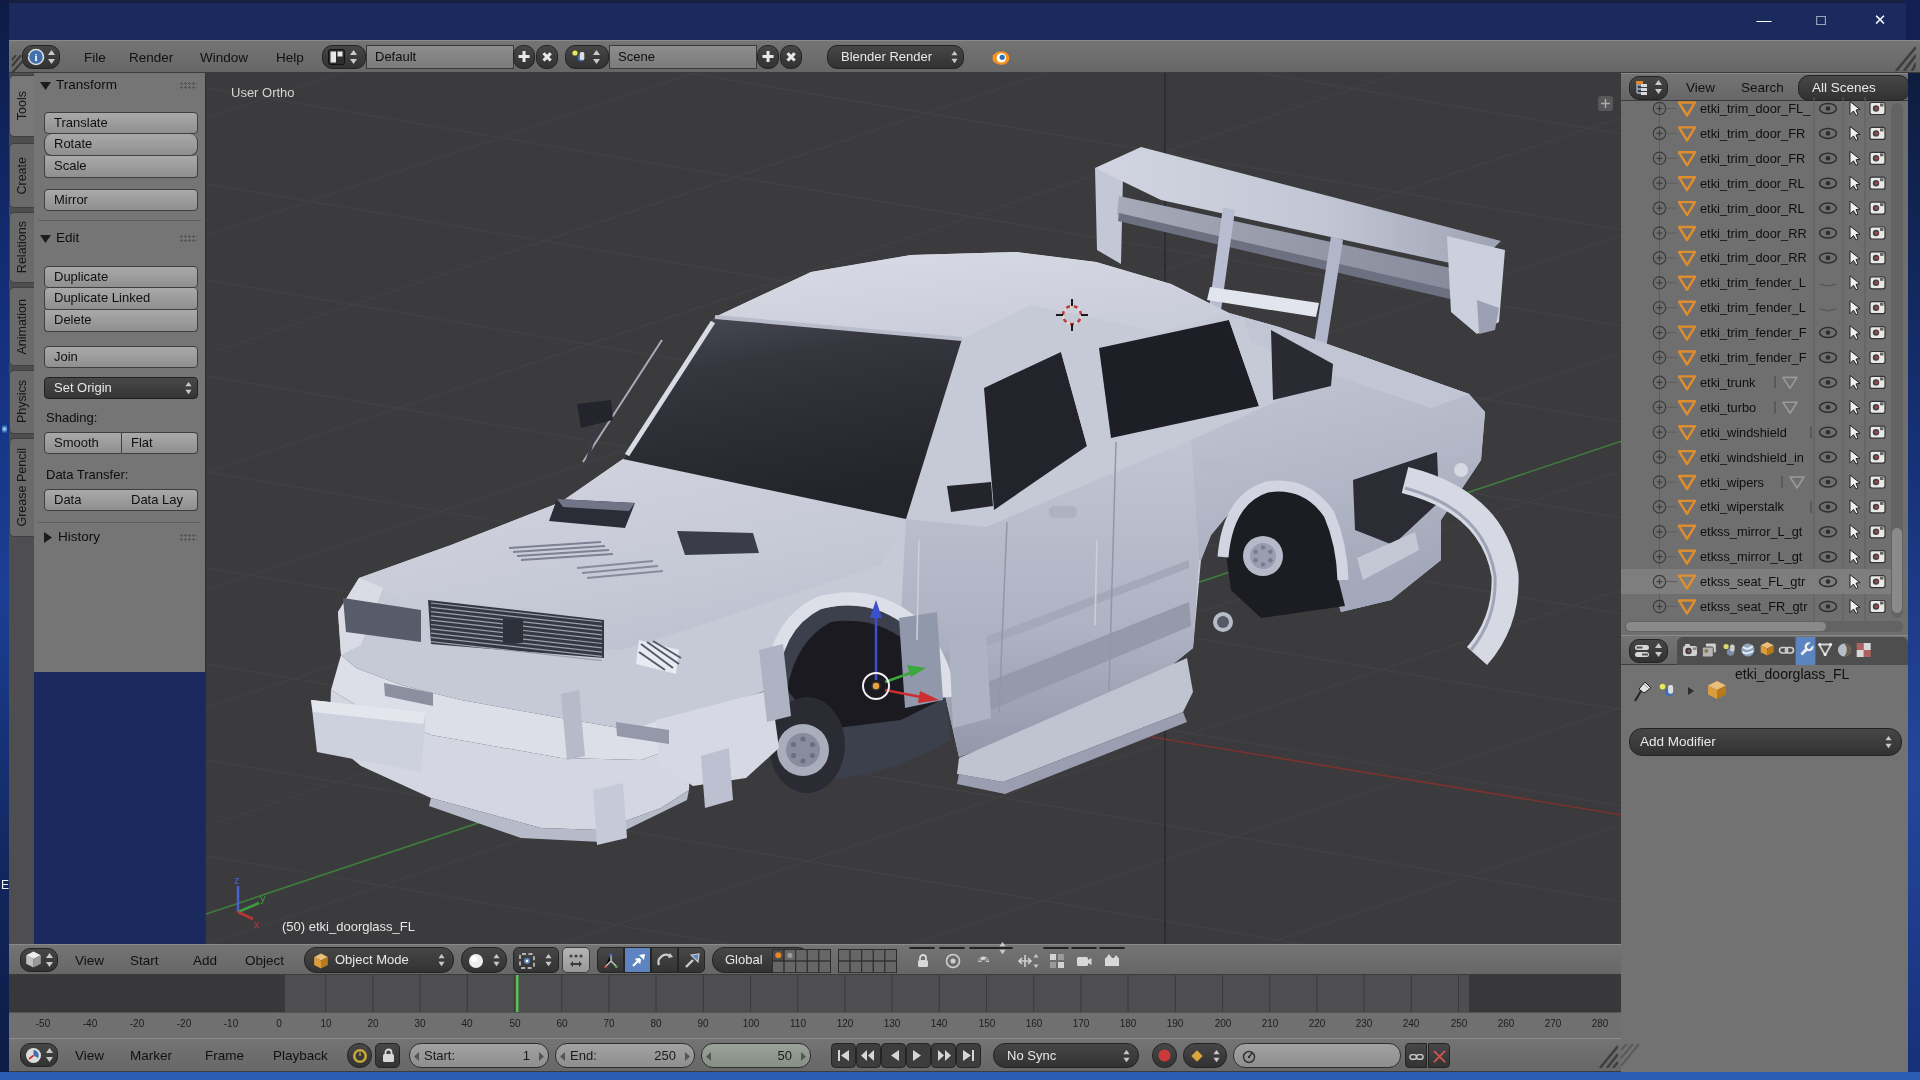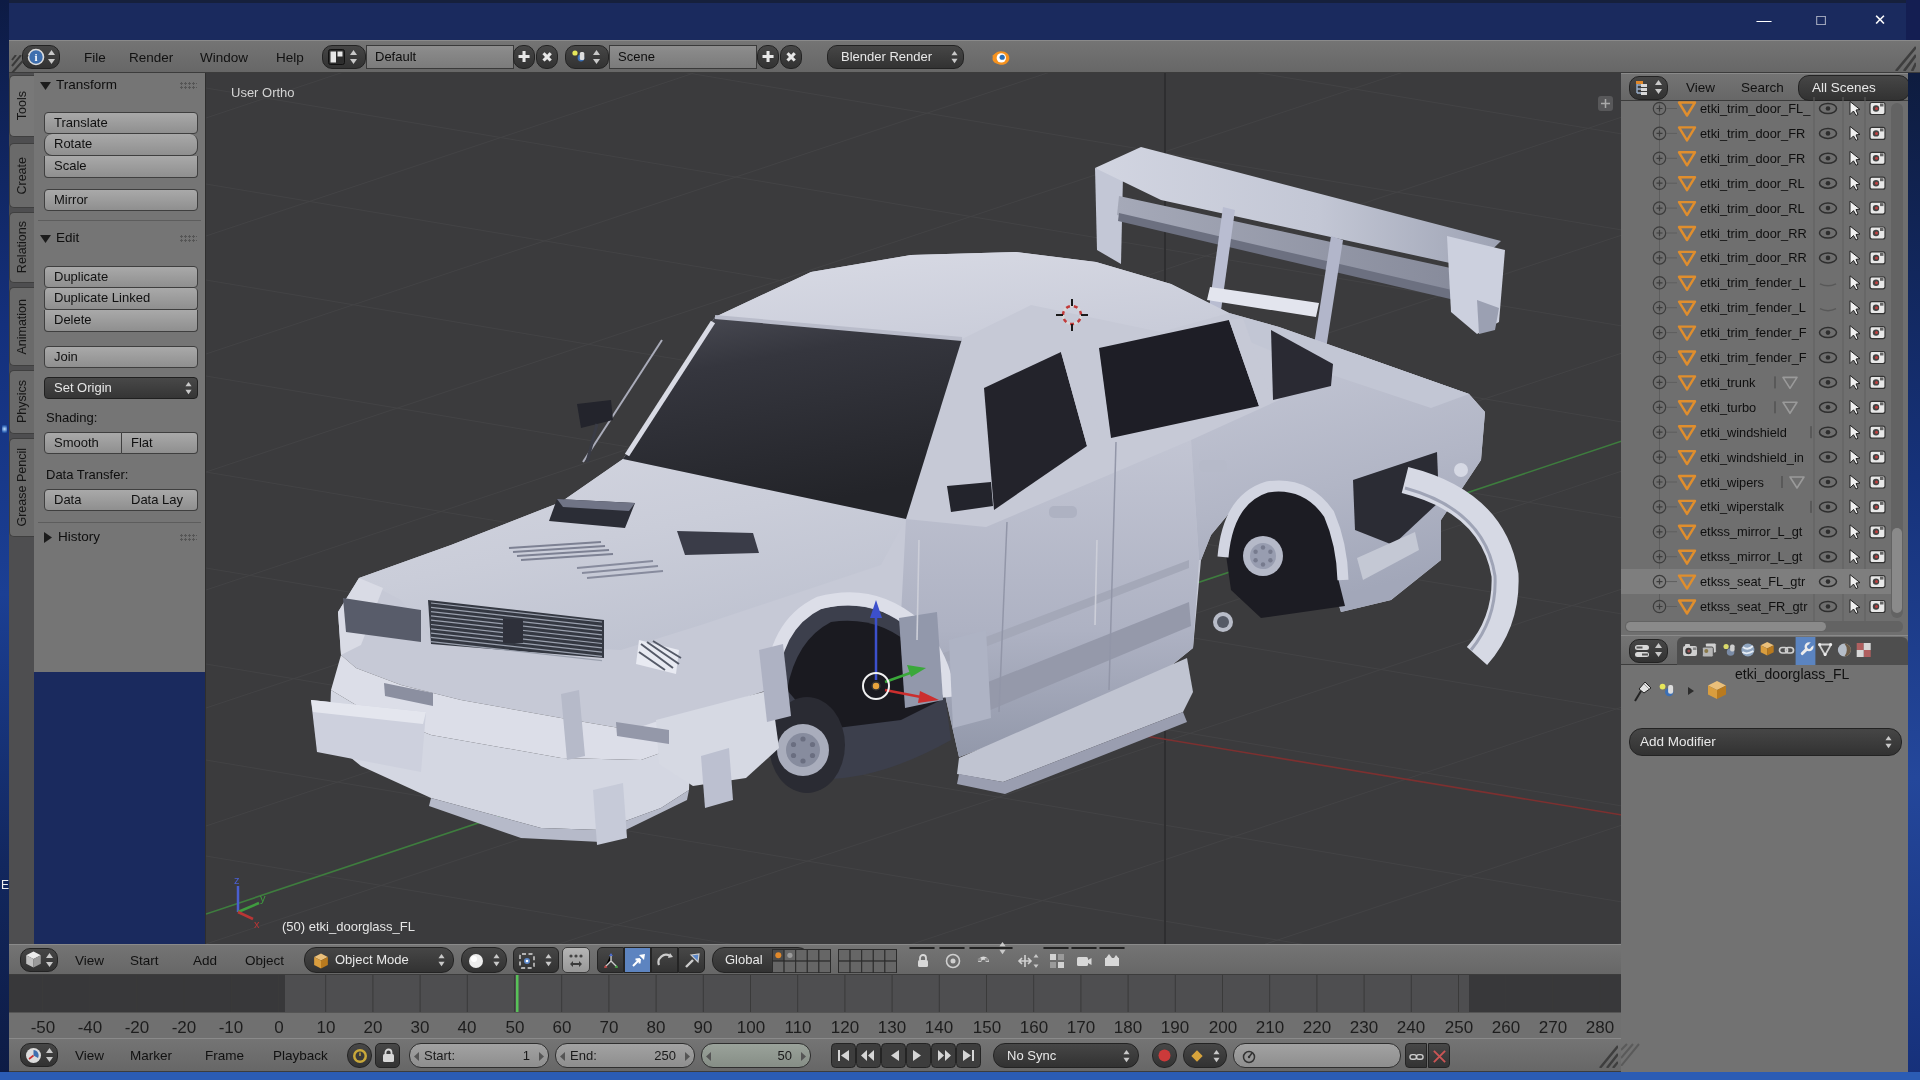--- a/index.html
+++ b/index.html
@@ -47,21 +47,21 @@
 #outliner { left:1621px; top:73px; width:287px; height:562px; background:#6f6f6f; }
 #outhdr { position:absolute; left:0; top:0; width:287px; height:28px; }
 
 #props { left:1621px; top:635px; width:287px; height:437px; background:#727272; }
 
 #vphdr { left:9px; top:944px; width:1612px; height:31px; }
 #tltrack { left:9px; top:975px; width:1612px; height:37px; background:#38383a; }
 #tlruler { left:9px; top:1012px; width:1612px; height:26px; background:#707070; border-top:1px solid #555; }
 #tlhdr { left:9px; top:1038px; width:1612px; height:34px; }
 #taskbar { left:0; top:1072px; width:1920px; height:8px; background:#2b5cb4; }
-.rownum { position:absolute; top:5px; color:#1d1d1d; font-size:17px; transform:translateX(-50%); }
+.rownum { position:absolute; top:5px; color:#1d1d1d; font-size:10px; transform:translateX(-50%); }
 </style>
 </head>
 <body>
 <div id="stage">
   <div class="abs" id="deskL">
       <span style="position:absolute;left:1px;top:878px;color:#eee;font-size:12px;">E</span>
       <div style="position:absolute;left:2px;top:425px;width:5px;height:8px;background:radial-gradient(circle,#bfe0ff,#2a5db0 70%,transparent);"></div>
     </div>
   <div class="abs" id="titleTop"></div>
     <div class="abs" style="left:1906px;top:0;width:14px;height:40px;background:#141e52;"></div>

